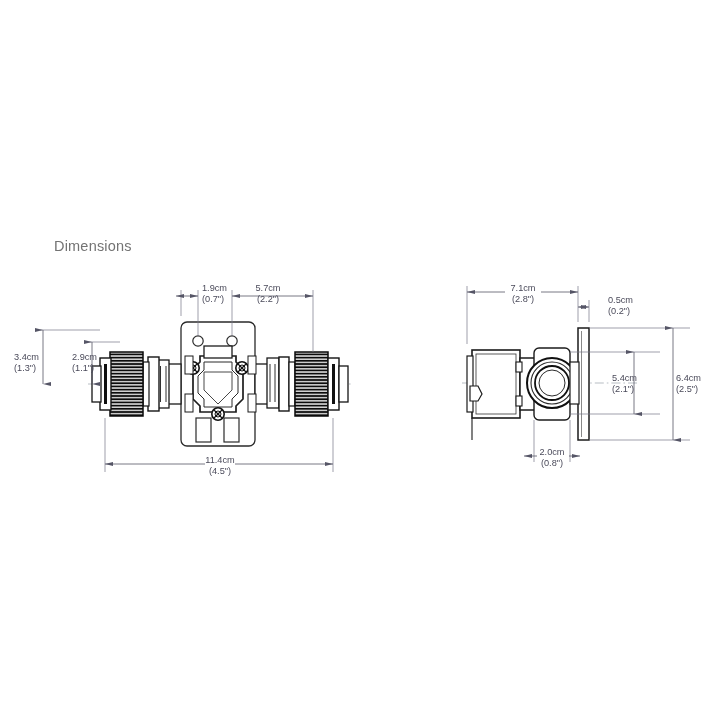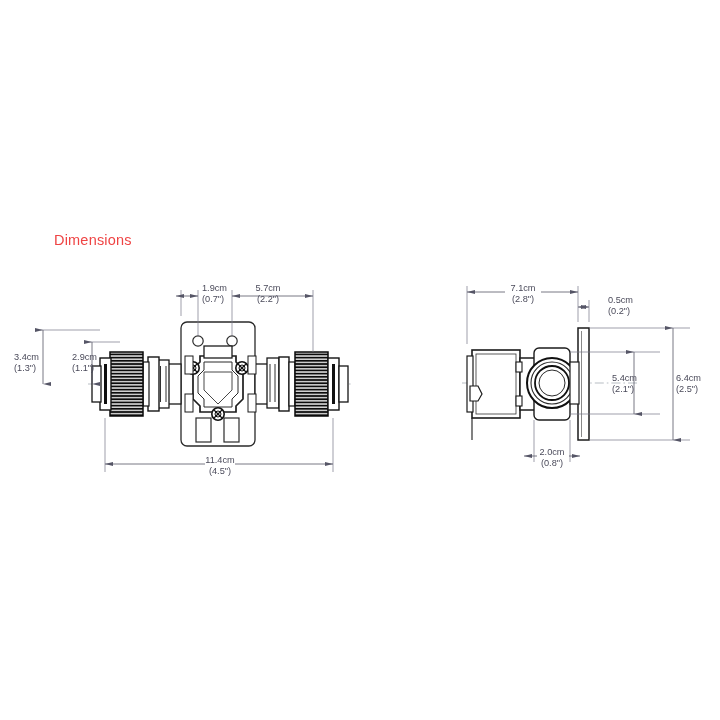--- a/index.html
+++ b/index.html
@@ -18,23 +18,23 @@
   #page {
     position: absolute;
     left: 0; top: 0;
     width: 720px;
     height: 720px;
     background: #ffffff;
   }
   #title {
     position: absolute;
     left: 54px;
-    top: 232px;
+    top: 238px;
     font-size: 14.5px;
-    color: #ef4444;
+    color: #737373;
     letter-spacing: 0.2px;
     white-space: nowrap;
   }
   svg.dwg {
     position: absolute;
     left: 0; top: 0;
     width: 720px;
     height: 720px;
   }
   .dimtext {

